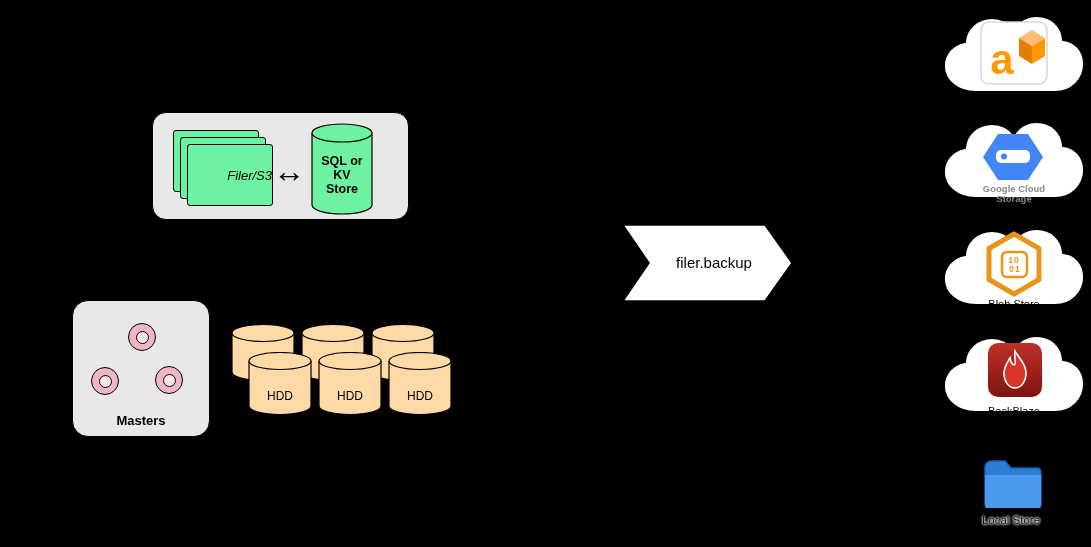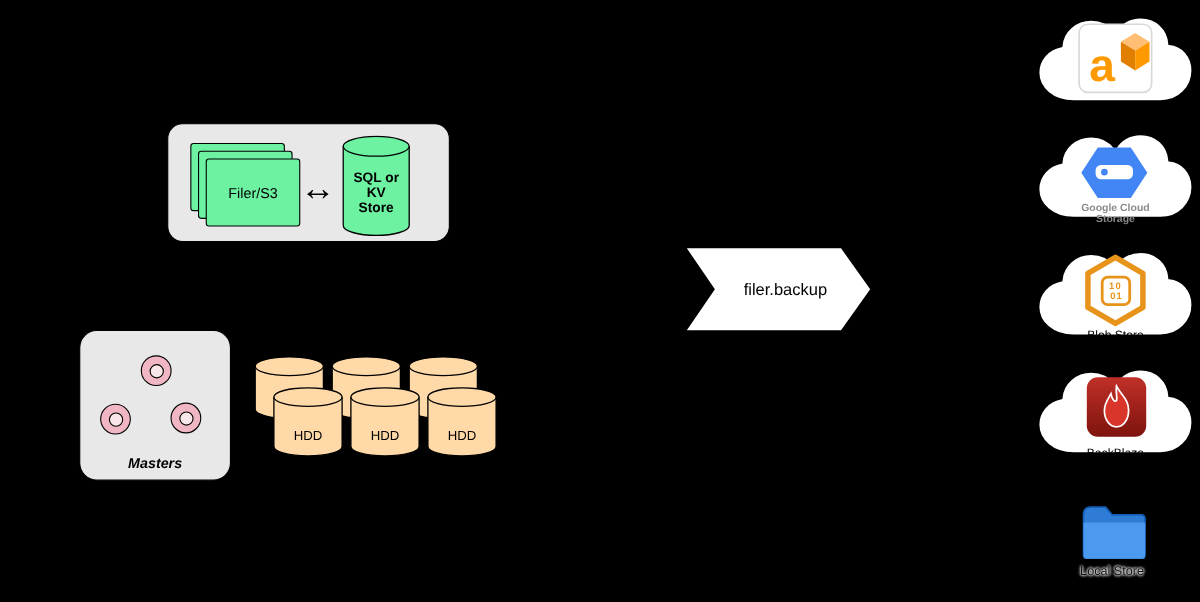--- a/index.html
+++ b/index.html
@@ -5,31 +5,31 @@
   * { margin:0; padding:0; box-sizing:border-box; }
   html,body { width:1091px; height:547px; background:#000; overflow:hidden;
               font-family:"Liberation Sans", sans-serif; }
   .stage { position:relative; width:1091px; height:547px; background:#000000; }
   .abs { position:absolute; }
 
   .group-box { position:absolute; background:#e8e8e8; border:1px solid #000; border-radius:14px; }
 
   .stack-rect { position:absolute; width:86px; height:62px; background:#6df2a2;
                 border:1px solid #000; border-radius:3px; }
-  .stack-front { display:flex; align-items:center; justify-content:center;
-                 font-size:13px; color:#000; }
+  .stack-front { display:flex; align-items:center; justify-content:flex-end;
+                 font-size:13px; color:#000;font-style:italic; }
 
   .arrow-glyph { position:absolute; font-size:32px; font-weight:bold; color:#000; line-height:1; }
 
   .donut { position:absolute; width:28px; height:28px; border-radius:50%;
            background:#f0b6c3; border:1px solid #000;
            display:flex; align-items:center; justify-content:center; }
   .donut-inner { width:13px; height:13px; border-radius:50%; background:#f8e6e9; border:1px solid #000; }
   .masters-label { position:absolute; width:100%; bottom:8px; text-align:center;
-                   font-weight:bold; font-size:13px; color:#000;font-style:italic; }
+                   font-weight:bold; font-size:13px; color:#000; }
 
   svg text { font-family:"Liberation Sans", sans-serif; }
   .cyl-text    { font-size:12.5px; font-weight:bold; fill:#000; text-anchor:middle; }
   .hdd-text    { font-size:12px; fill:#000; text-anchor:middle; }
   .chevron-text{ font-size:15px; fill:#000; text-anchor:middle; }
   .cloud-label { font-size:11px; fill:#000; text-anchor:middle; }
   .cloud-sublabel { font-size:9.5px; fill:#8a8a8a; font-weight:bold; text-anchor:middle; }
   .aws-a { font-size:42px; font-weight:bold; fill:#ff9900; text-anchor:middle; }
   .bits  { font-size:8.5px; font-weight:bold; fill:#e8941a; text-anchor:middle; letter-spacing:1px; }
 

